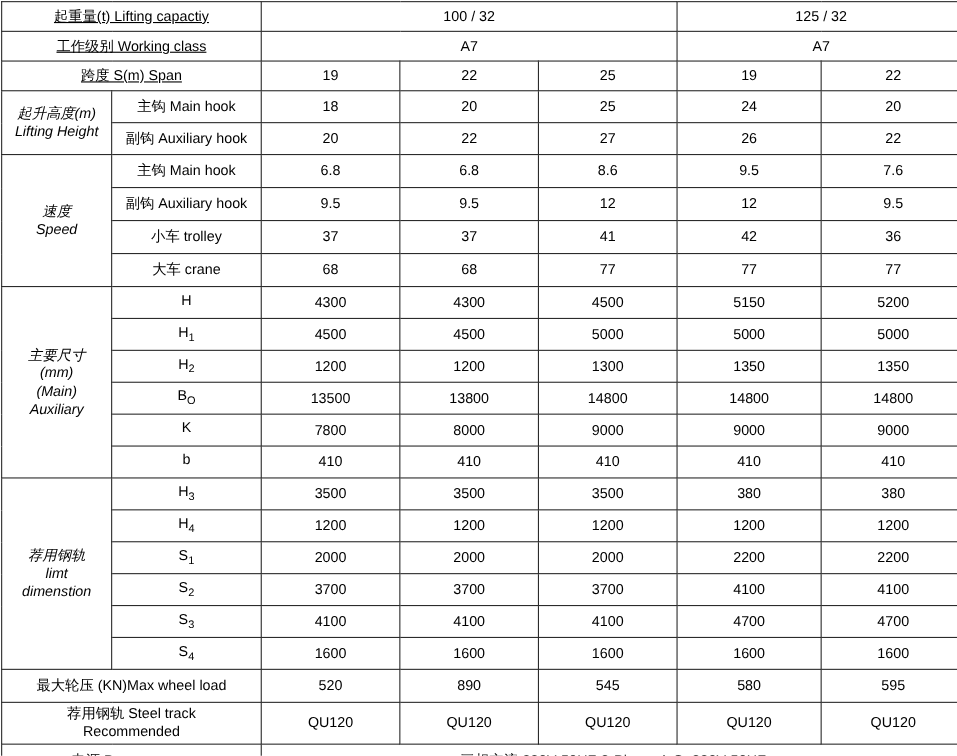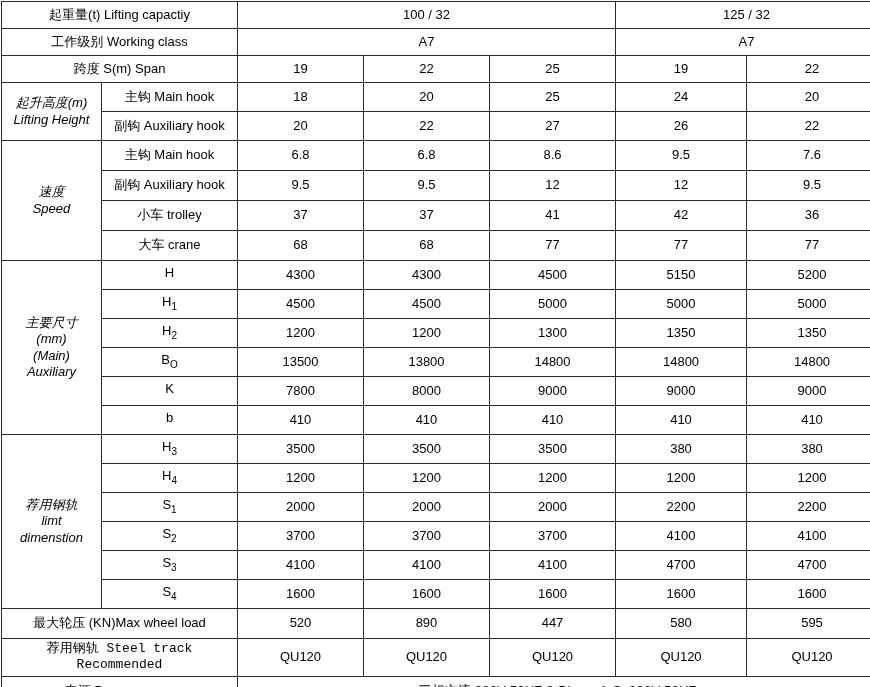--- a/index.html
+++ b/index.html
@@ -41,36 +41,36 @@
   }
   td.label-cell {
     font-size: 13px;
   }
   td.hdr-cell {
     font-size: 13px;
     margin-top: 27px;
   }
   td.wide-header {
     font-size: 14px;
+    text-decoration: underline;
   }
   .sub {
     font-size: 10px;
     vertical-align: sub;
   }
   .two-line {
     display: block;
   }
   td.power-cell {
     font-size: 13px;
     letter-spacing: 0.2px;
   }
   td.small-two {
     font-size: 12.5px;
     line-height: 1.3;
-    font-family: Liberation Mono, monospace;
   }
 </style>
 </head>
 <body>
 
 <table class="spec">
   <colgroup>
     <col class="c-group">
     <col class="c-label">
     <col class="c-val">
@@ -266,21 +266,21 @@
       <td>1600</td>
       <td>1600</td>
       <td>1600</td>
       <td>1600</td>
     </tr>
 
     <tr style="height:30px;">
       <td colspan="2" class="hdr-cell">最大轮压 (KN)Max wheel load</td>
       <td>520</td>
       <td>890</td>
-      <td>447</td>
+      <td>545</td>
       <td>580</td>
       <td>595</td>
     </tr>
 
     <tr style="height:34px;">
       <td colspan="2" class="small-two">
         <span class="two-line">荐用钢轨 Steel track</span>
         <span class="two-line">Recommended</span>
       </td>
       <td>QU120</td>

